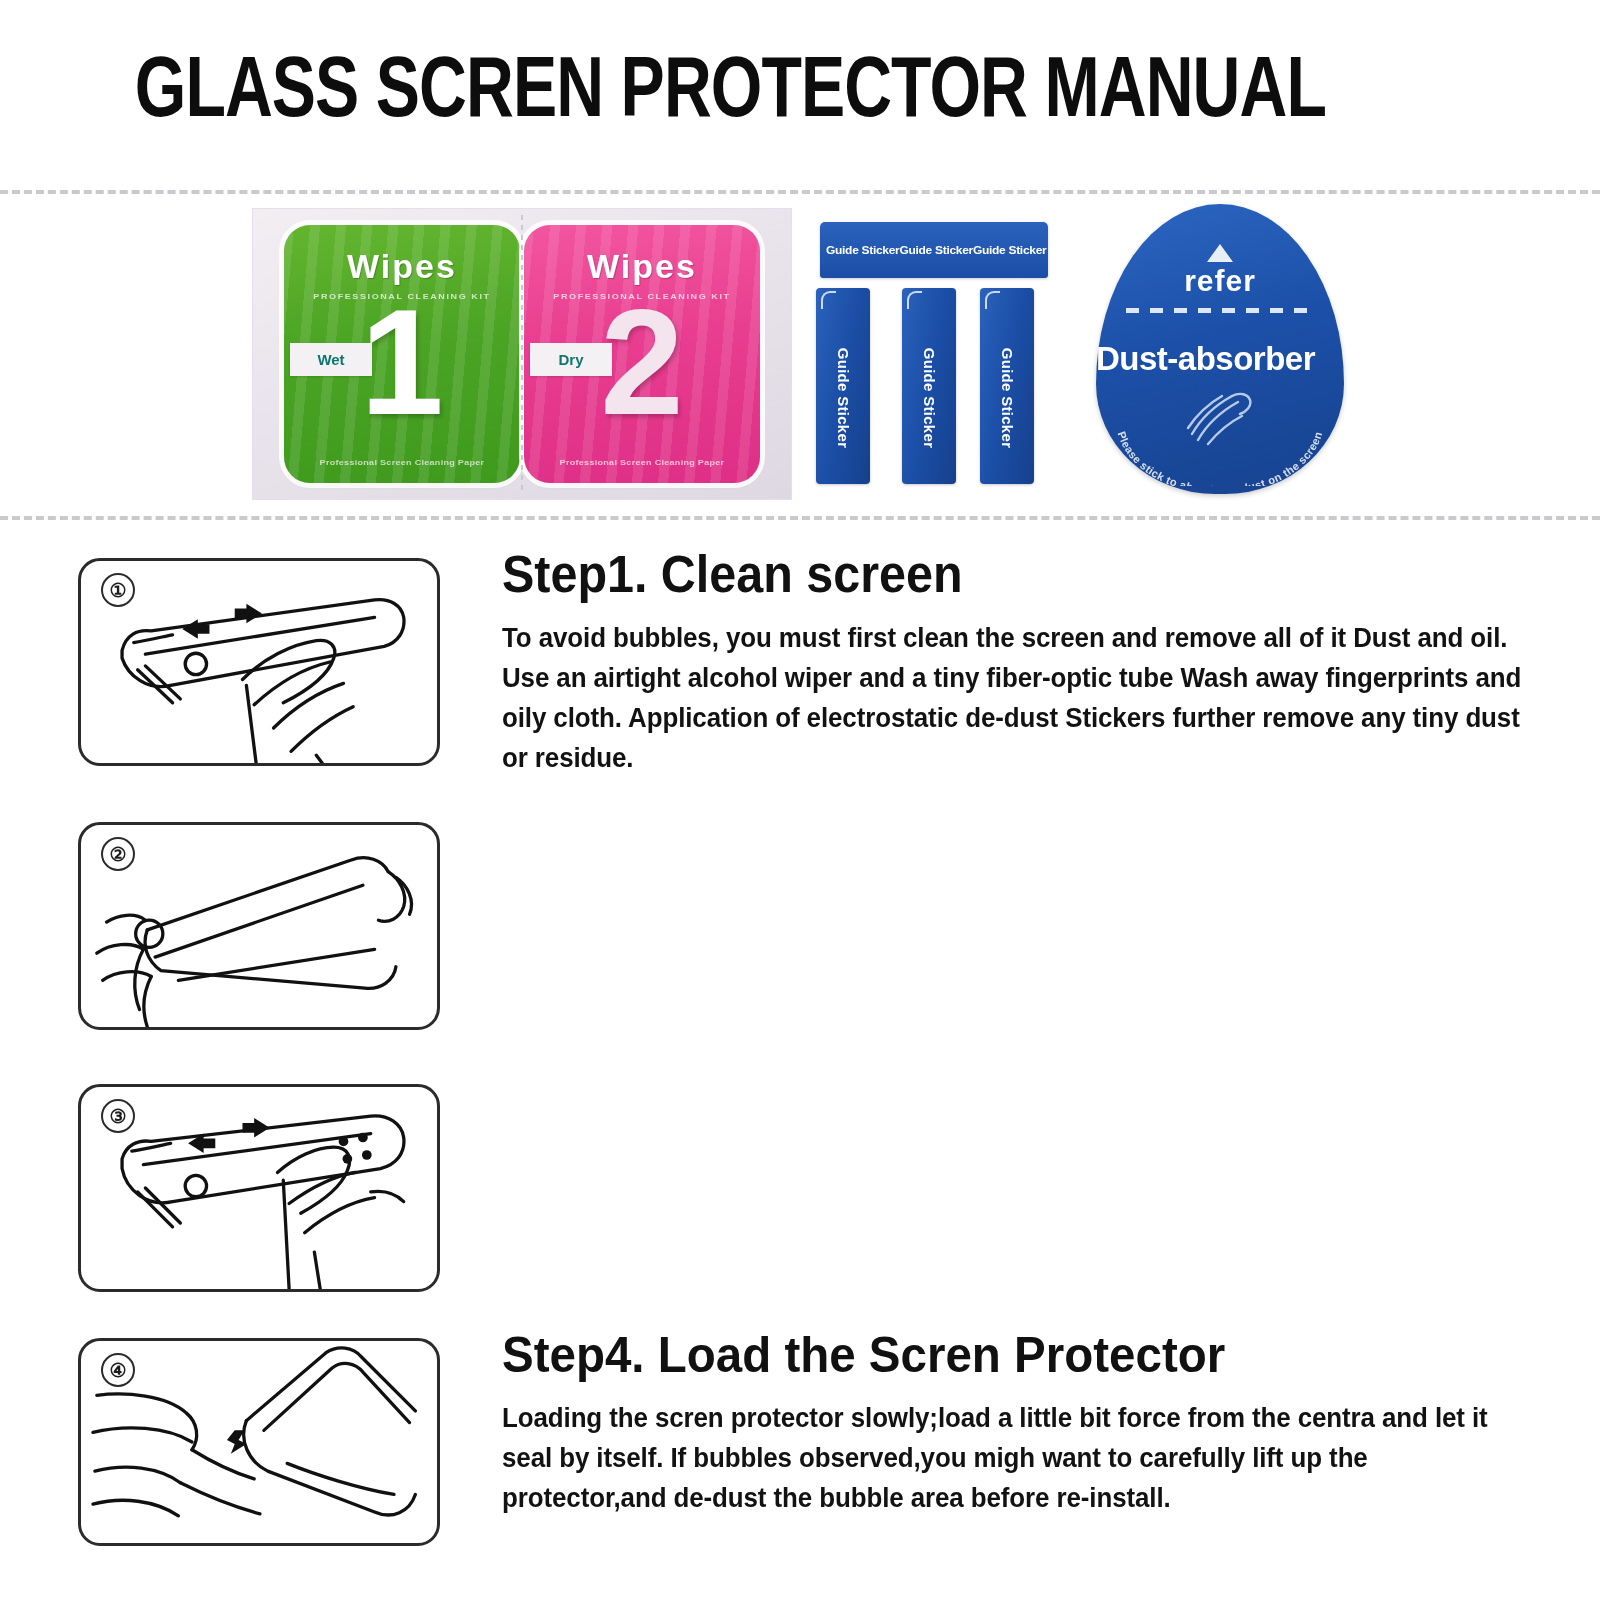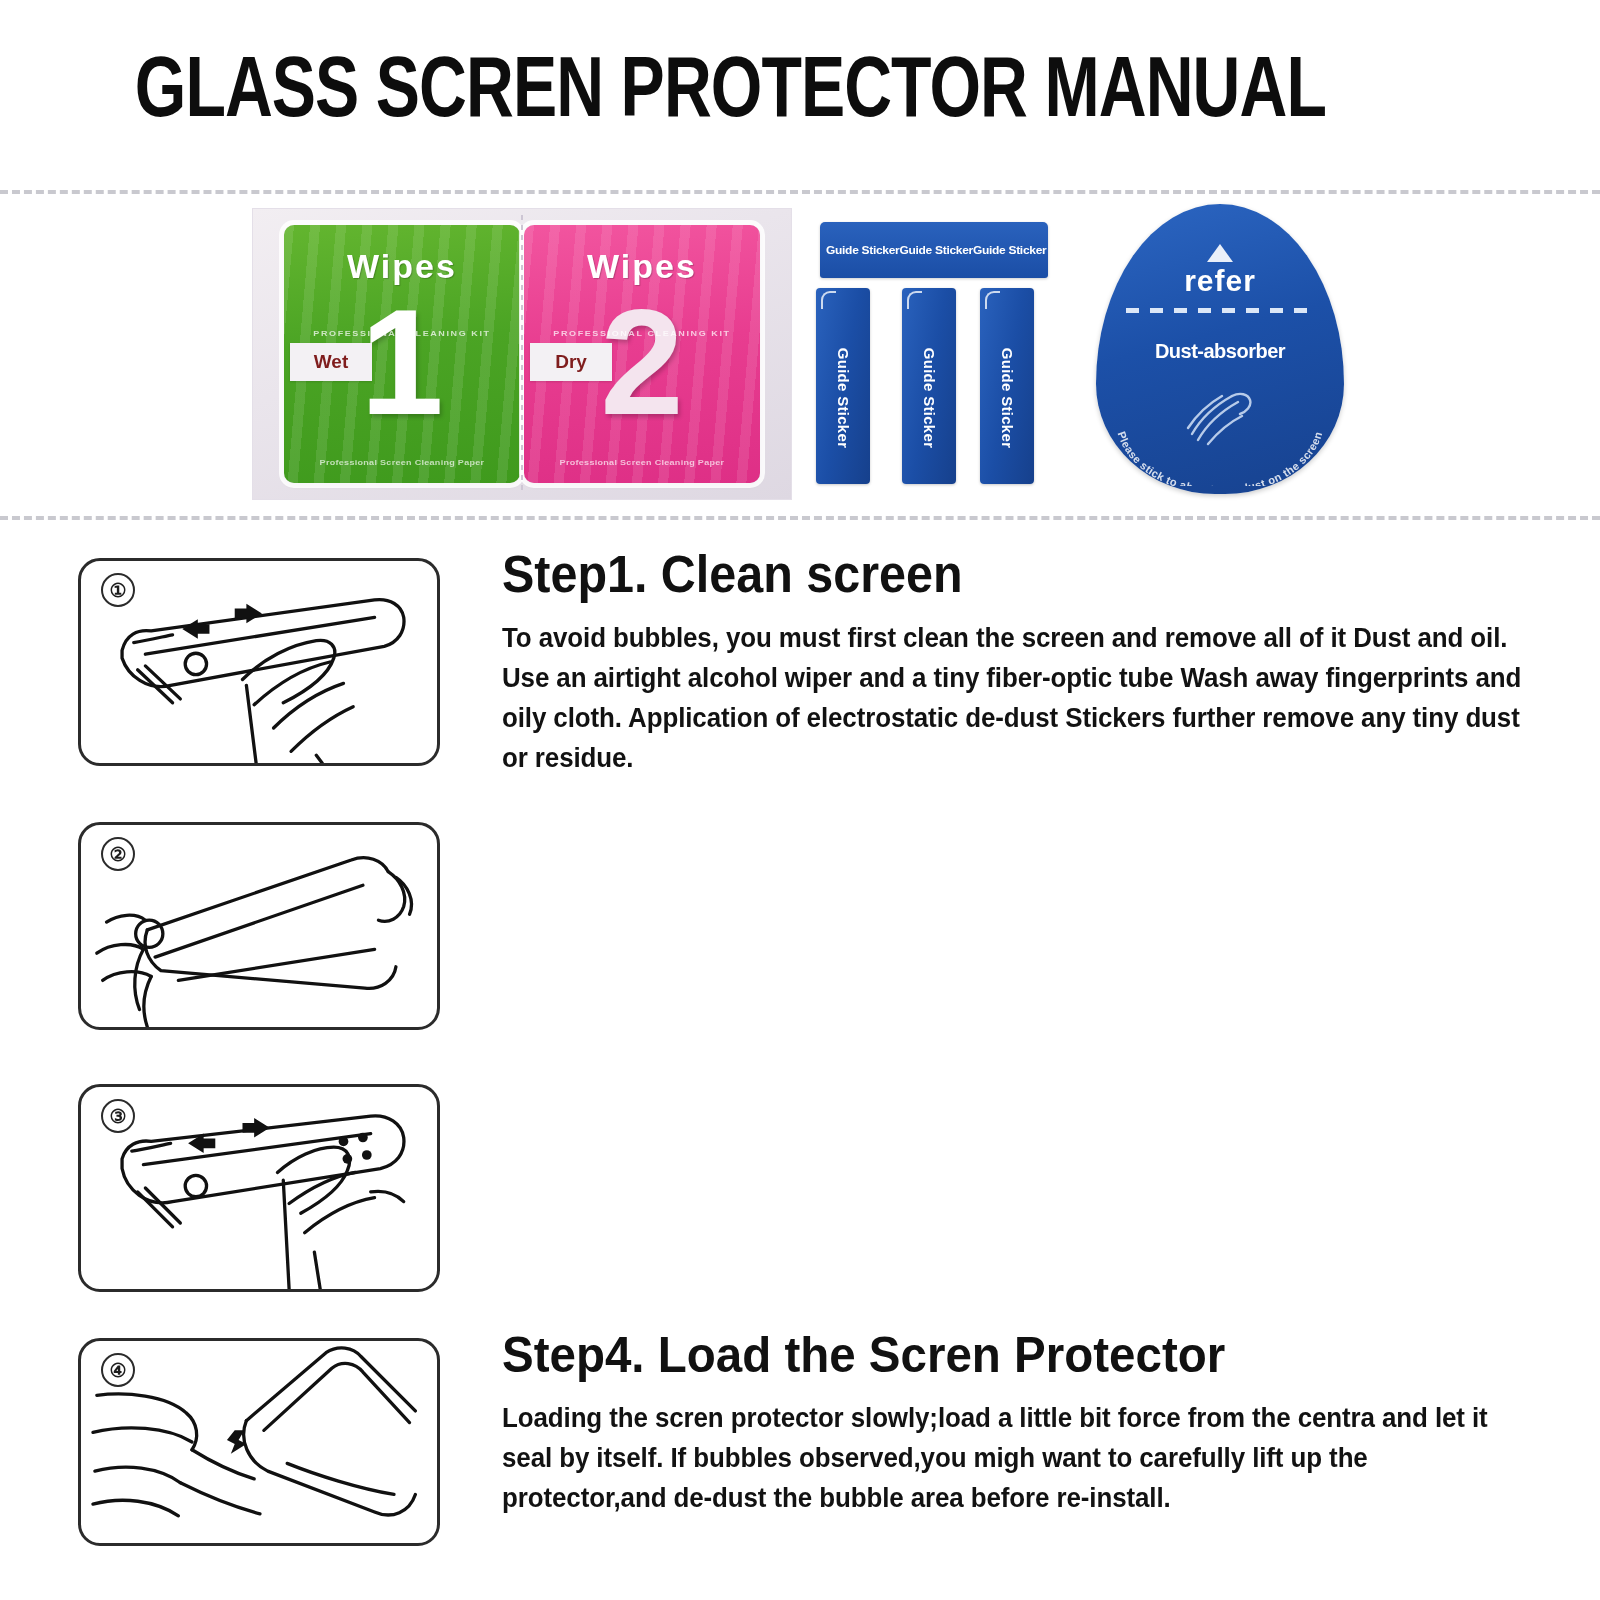--- a/index.html
+++ b/index.html
@@ -82,27 +82,26 @@
     bottom: 6px;
     width: 2px;
     transform: translateX(-50%);
     background: repeating-linear-gradient(to bottom, #cdc6d4 0 5px, transparent 5px 10px);
   }
 
   .sachet {
     position: relative;
     width: 236px;
     height: 258px;
-    border-radius: 10px;
+    border-radius: 26px;
     box-shadow: 0 0 0 5px rgba(255,255,255,0.85), 0 2px 5px rgba(0,0,0,0.16);
     overflow: hidden;
     display: flex;
     flex-direction: column;
     align-items: center;
-    gap: 37px;
   }
   .sachet.wet {
     background: linear-gradient(175deg, #63b52f 0%, #4ba424 45%, #3f9a1d 100%);
   }
   .sachet.dry {
     background: linear-gradient(175deg, #f2559f 0%, #e83d90 45%, #de2f86 100%);
   }
   
   .sachet::before {
     content: "";
@@ -149,23 +148,23 @@
   }
   .sachet.dry .bignum { color: #f4e4ee; }
   .sachet .tag {
     position: absolute;
     left: 6px;
     top: 118px;
     min-width: 82px;
     padding: 8px 6px;
     background: #f3f1f4;
     text-align: center;
-    font-size: 19px;
-    font-weight: bold;
-    color: #7f1d1d;
+    font-size: 15px;
+    font-weight: bold;
+    color: #0f766e;
     z-index: 4;
     box-shadow: 0 1px 2px rgba(0,0,0,0.14);
   }
   .sachet .footline {
     position: absolute;
     bottom: 16px;
     left: 0;
     width: 100%;
     text-align: center;
     font-size: 9px;
@@ -285,22 +284,21 @@
     left: 30px;
     right: 30px;
     height: 5px;
     background: repeating-linear-gradient(to right, #dce7f7 0 13px, transparent 13px 24px);
   }
   .da-title {
     position: absolute;
     top: 136px;
     left: 0;
     width: 100%;
-    text-align: center;
-    font-size: 20px;
+    font-size: 33px;
     font-weight: bold;
     color: #ffffff;
     letter-spacing: -0.5px;
   }
   .da-arc {
     position: absolute;
     bottom: 8px;
     left: 0;
     width: 100%;
     height: 80px;

